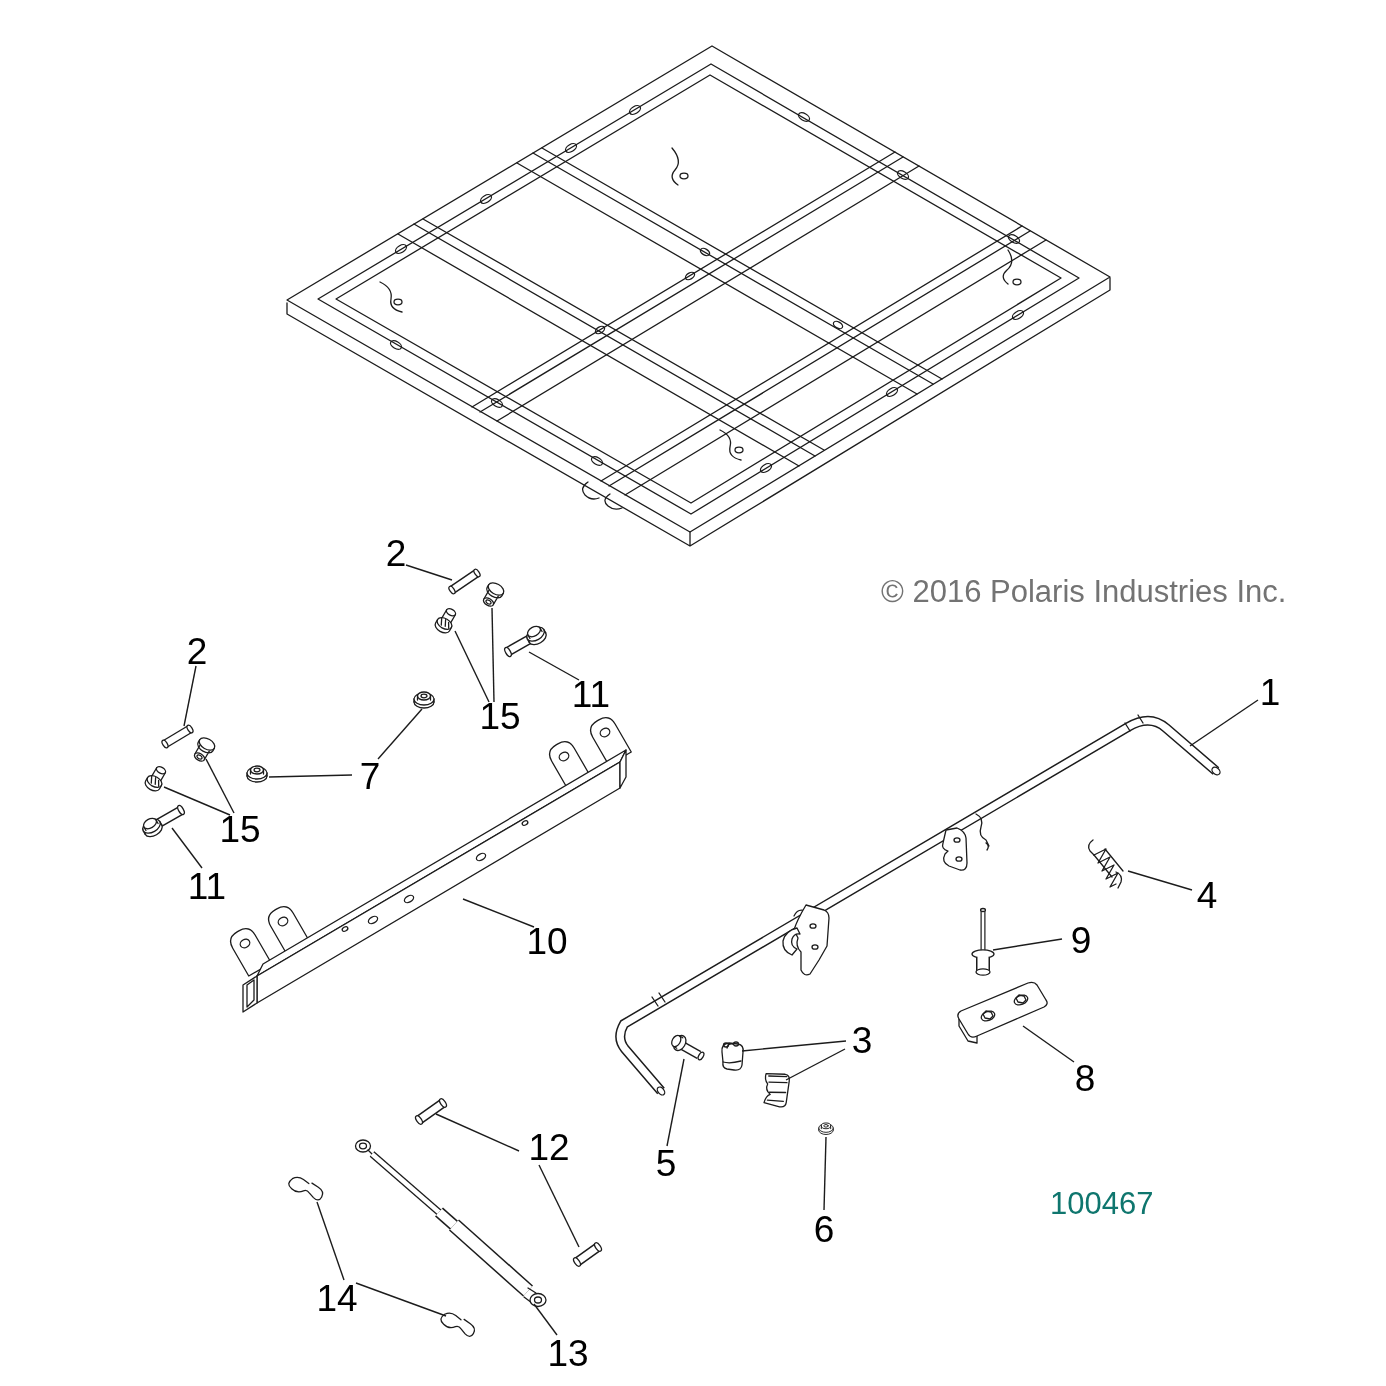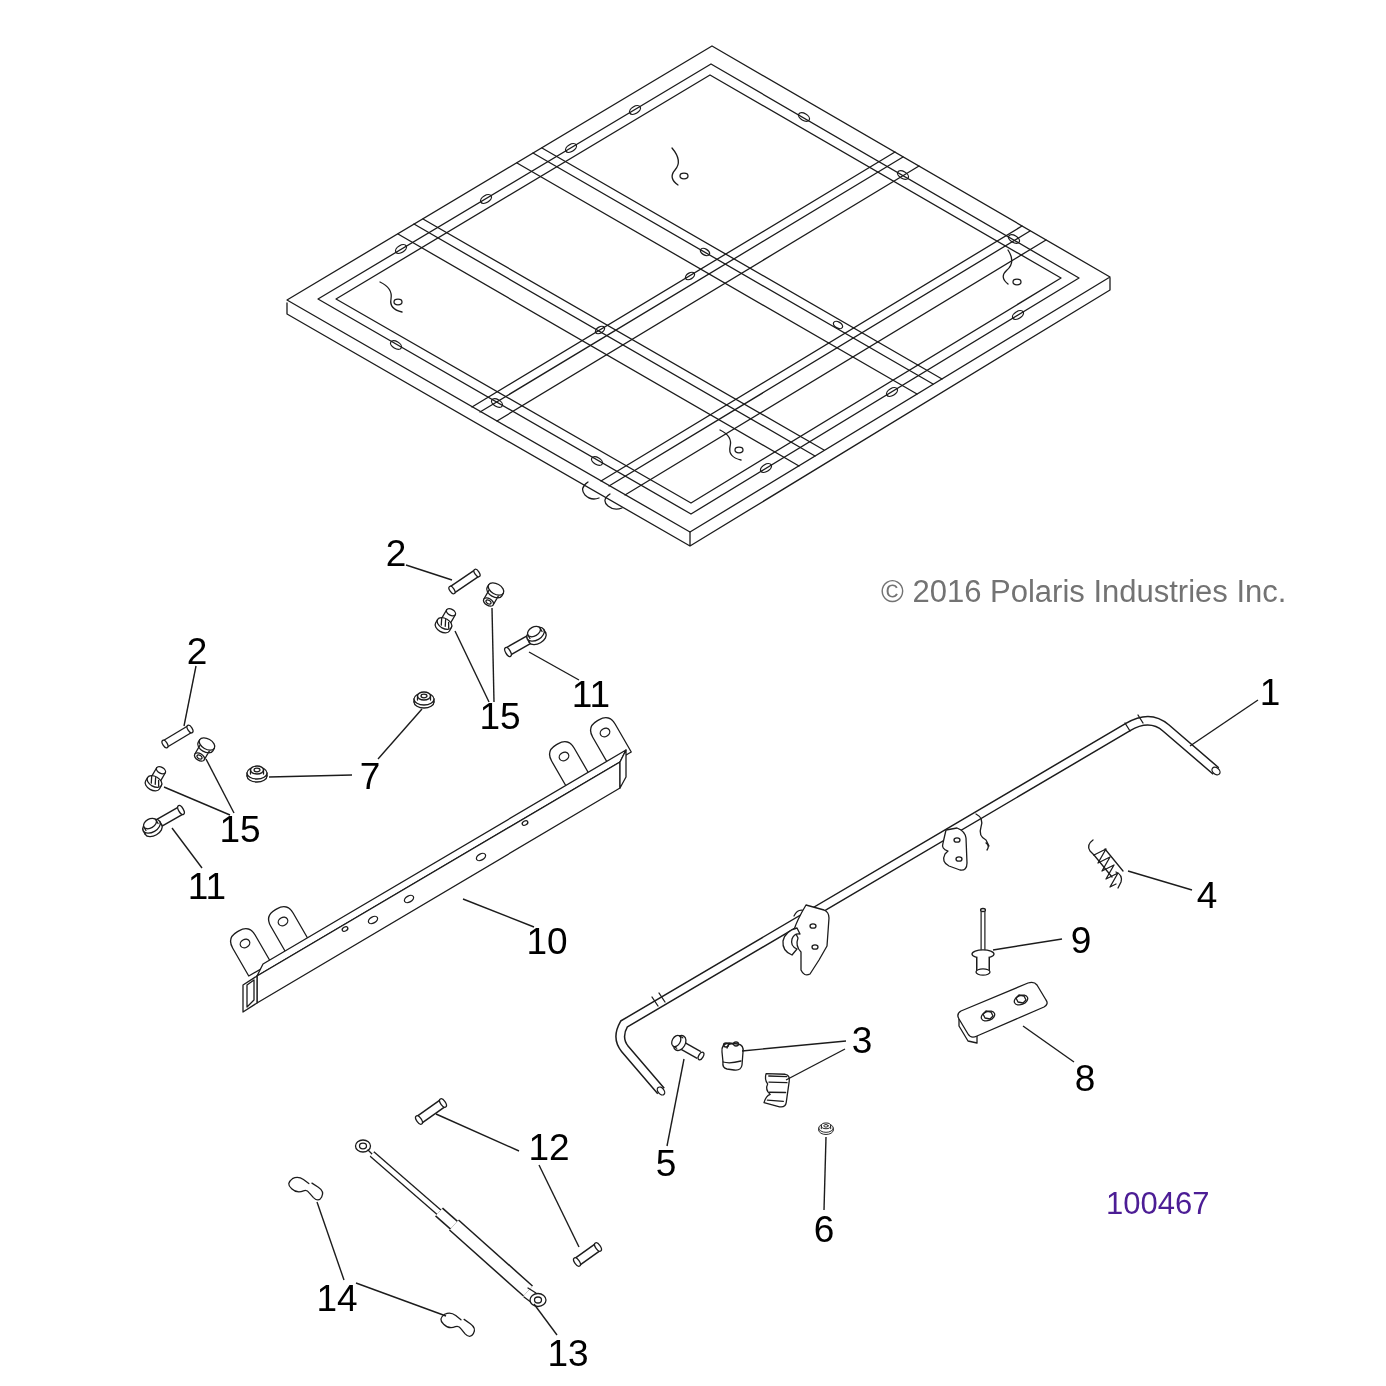--- a/index.html
+++ b/index.html
@@ -10,22 +10,22 @@
     font-family:"Liberation Sans", sans-serif;
     overflow:hidden;
   }
   .canvas svg{position:absolute;left:0;top:0;}
   .copyright{
     position:absolute;left:881px;top:574px;
     font-size:31px;color:#737373;white-space:nowrap;
     font-family:Liberation Sans, sans-serif;
   }
   .part-number{
-    position:absolute;left:1106px;top:1186px;
-    font-size:31px;color:#4c1d95;white-space:nowrap;
+    position:absolute;left:1050px;top:1186px;
+    font-size:31px;color:#0f766e;white-space:nowrap;
     font-family:"Liberation Sans", sans-serif;
   }
   .art{stroke:#1c1c1c;stroke-width:1.3;fill:none;stroke-linecap:round;stroke-linejoin:round;}
   .artw{stroke:#1c1c1c;stroke-width:1.3;fill:#ffffff;stroke-linejoin:round;}
   .tube{stroke:#1c1c1c;fill:none;stroke-linecap:butt;}
   .tubew{stroke:#ffffff;fill:none;stroke-linecap:butt;}
   .callout{font:37px "Liberation Sans", sans-serif;fill:#000;text-anchor:middle;}
   .leader{stroke:#1c1c1c;stroke-width:1.4;}
 </style>
 </head>

